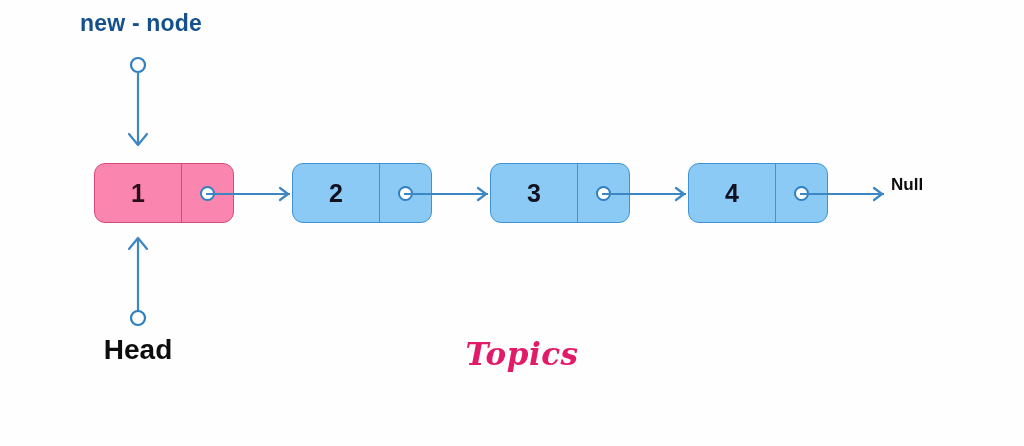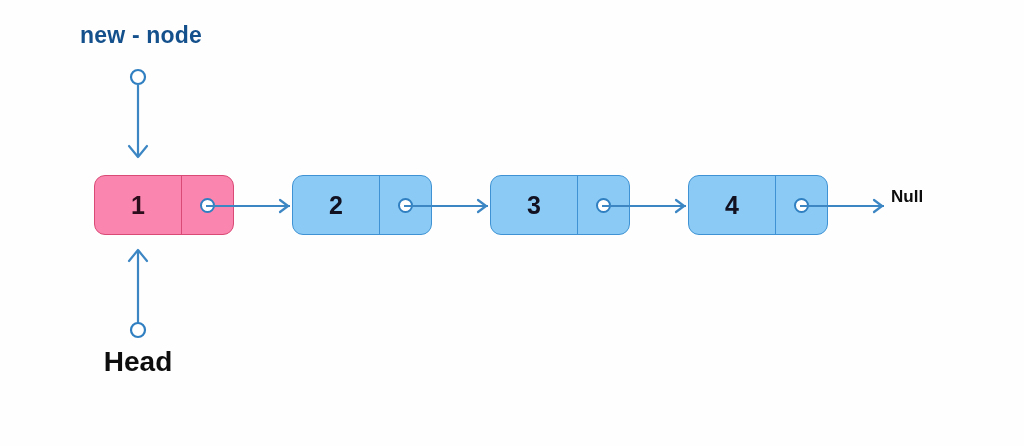--- a/index.html
+++ b/index.html
@@ -12,21 +12,20 @@
     height: 446px;
     position: relative;
     overflow: hidden;
     font-family: "Liberation Sans", sans-serif;
     background: #fefefe;
   }
 
   .stage {
     position: absolute;
     inset: 0;
-    margin-top: 12px;
   }
 
   
   .label-new-node {
     position: absolute;
     left: 80px;
     top: 10px;
     font-size: 23px;
     font-weight: bold;
     color: #14508c;
@@ -249,15 +248,16 @@
       <div class="cline"></div>
       <svg class="chev" viewBox="0 0 14 16">
         <polyline points="3,2 11,8 3,14" fill="none" stroke="#3c86c4" stroke-width="2.2" stroke-linecap="round" stroke-linejoin="round"></polyline>
       </svg>
     </div>
 
     <div class="label-null">Null</div>
   </div>
 
   <div class="logo">
+    <div class="logo-topics">Topics</div>
   </div>
 
 </div>
 
 </body></html>

